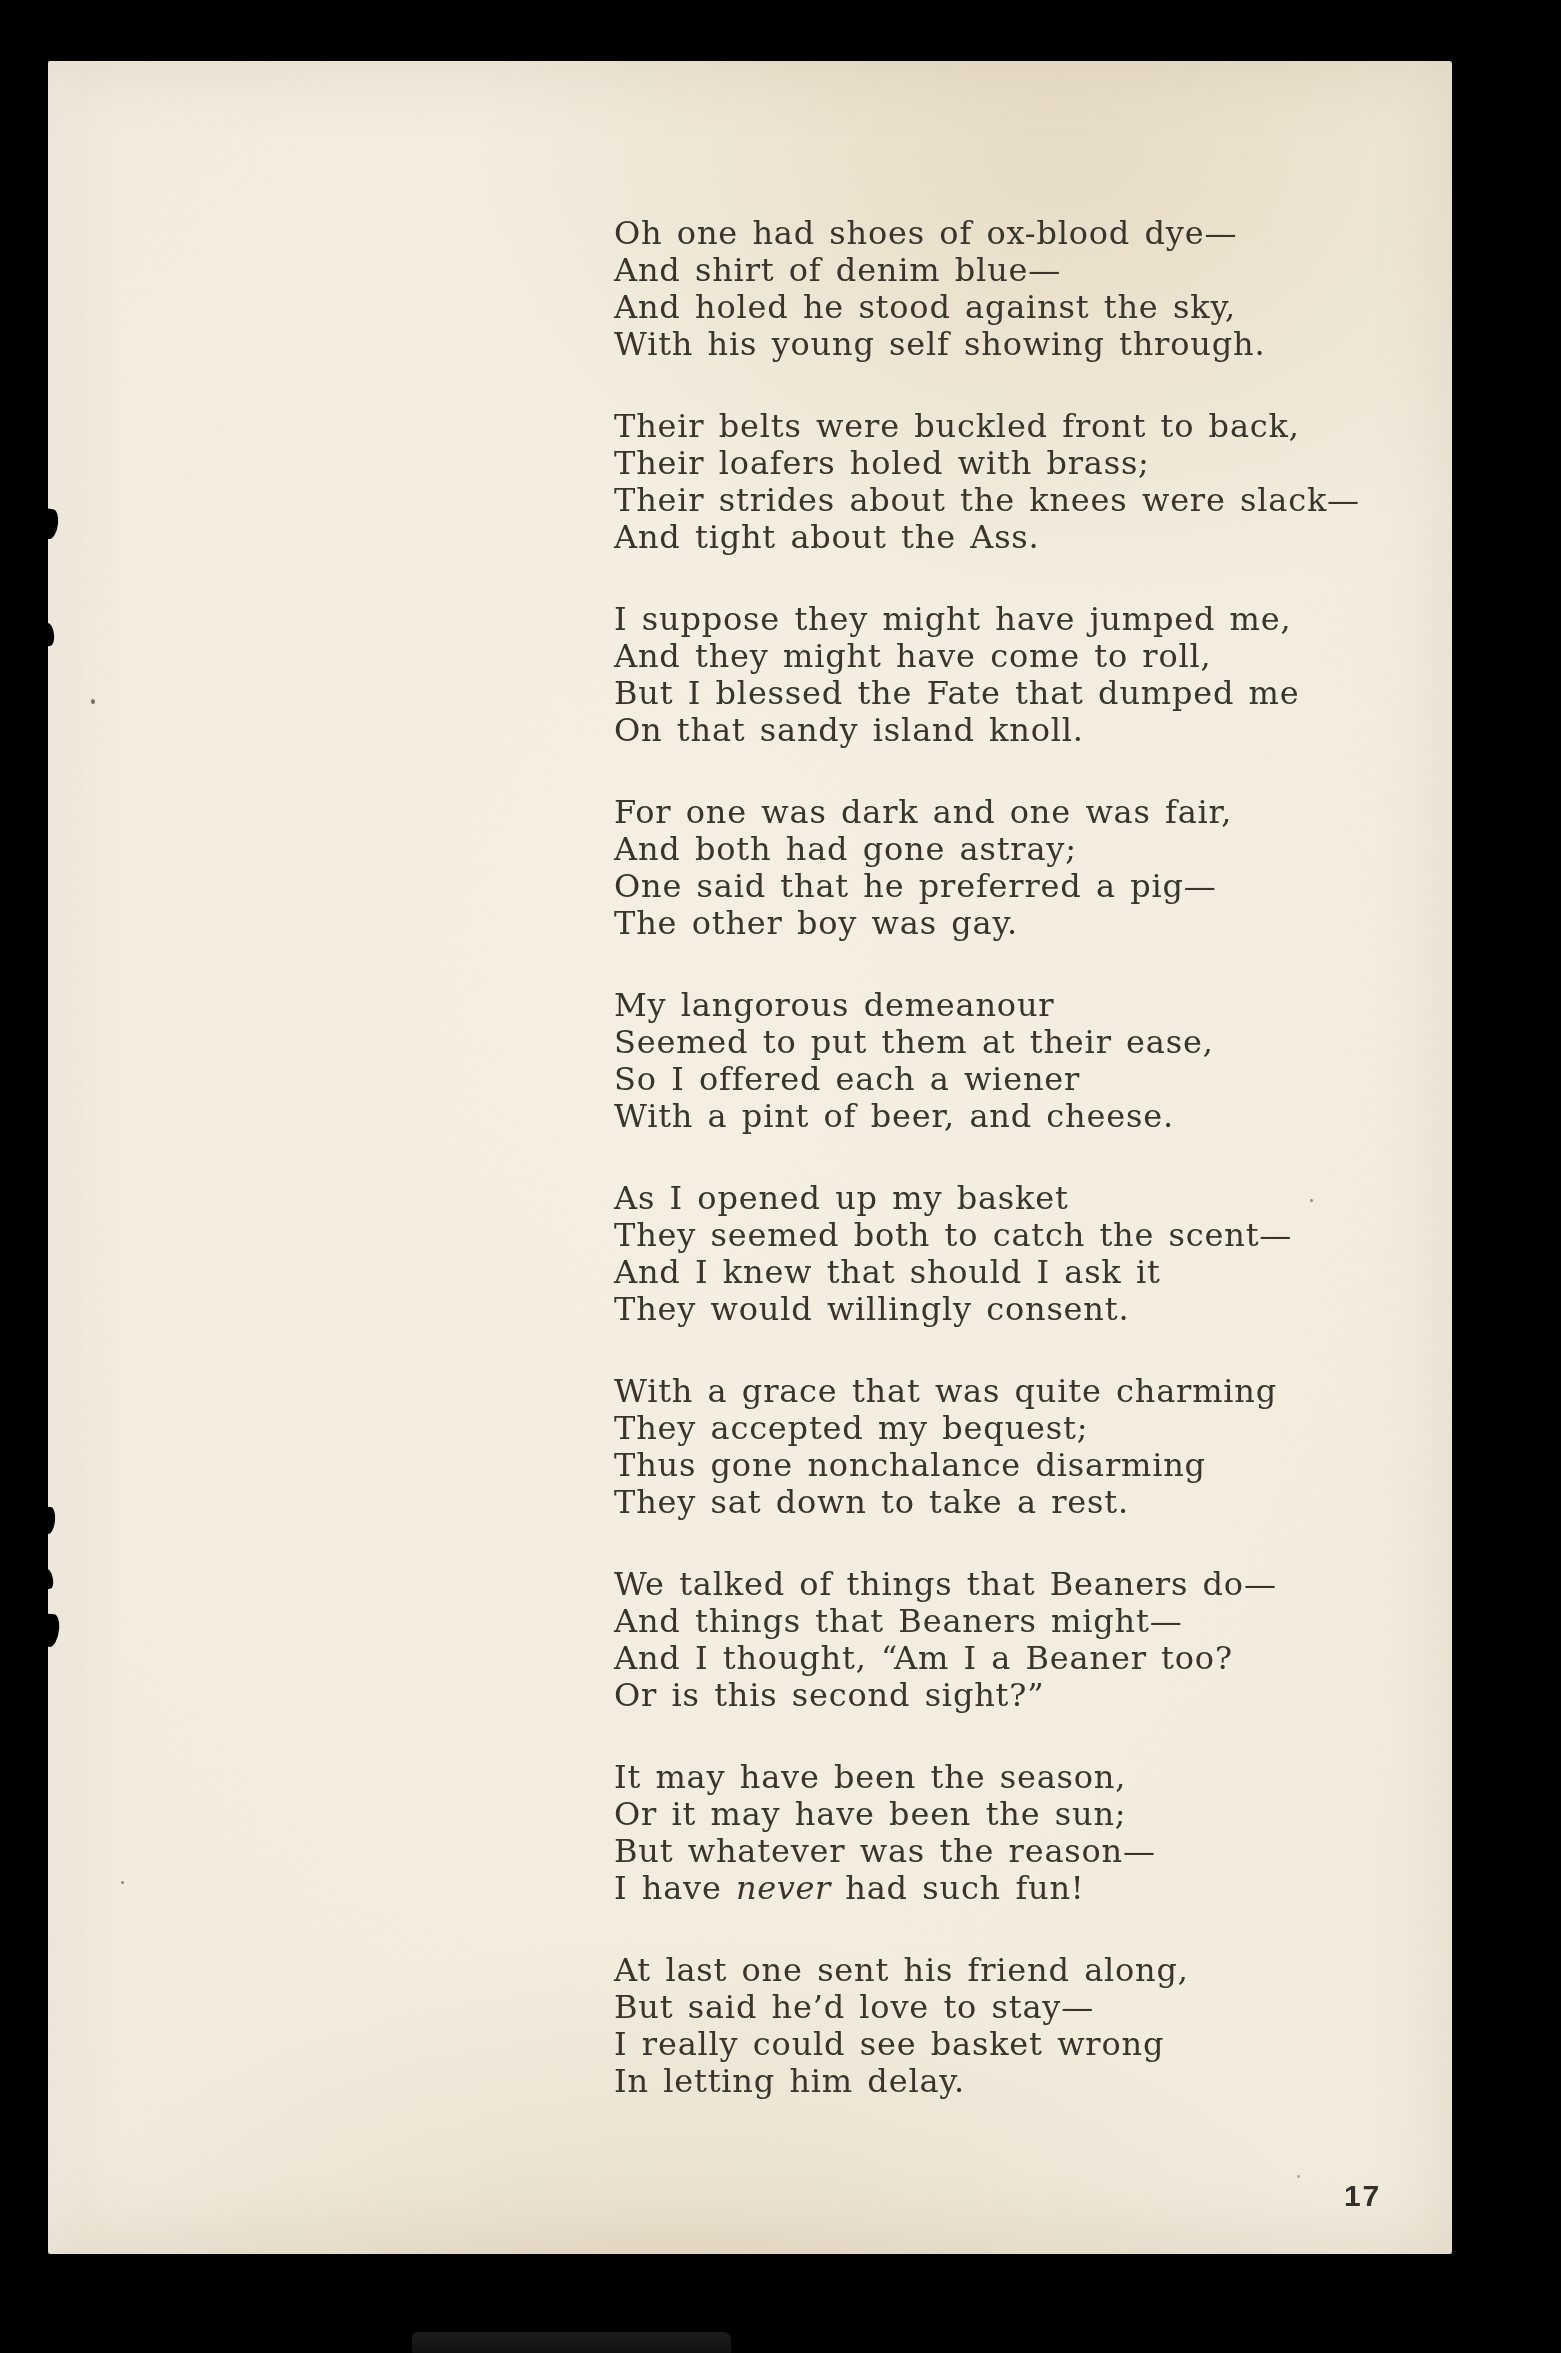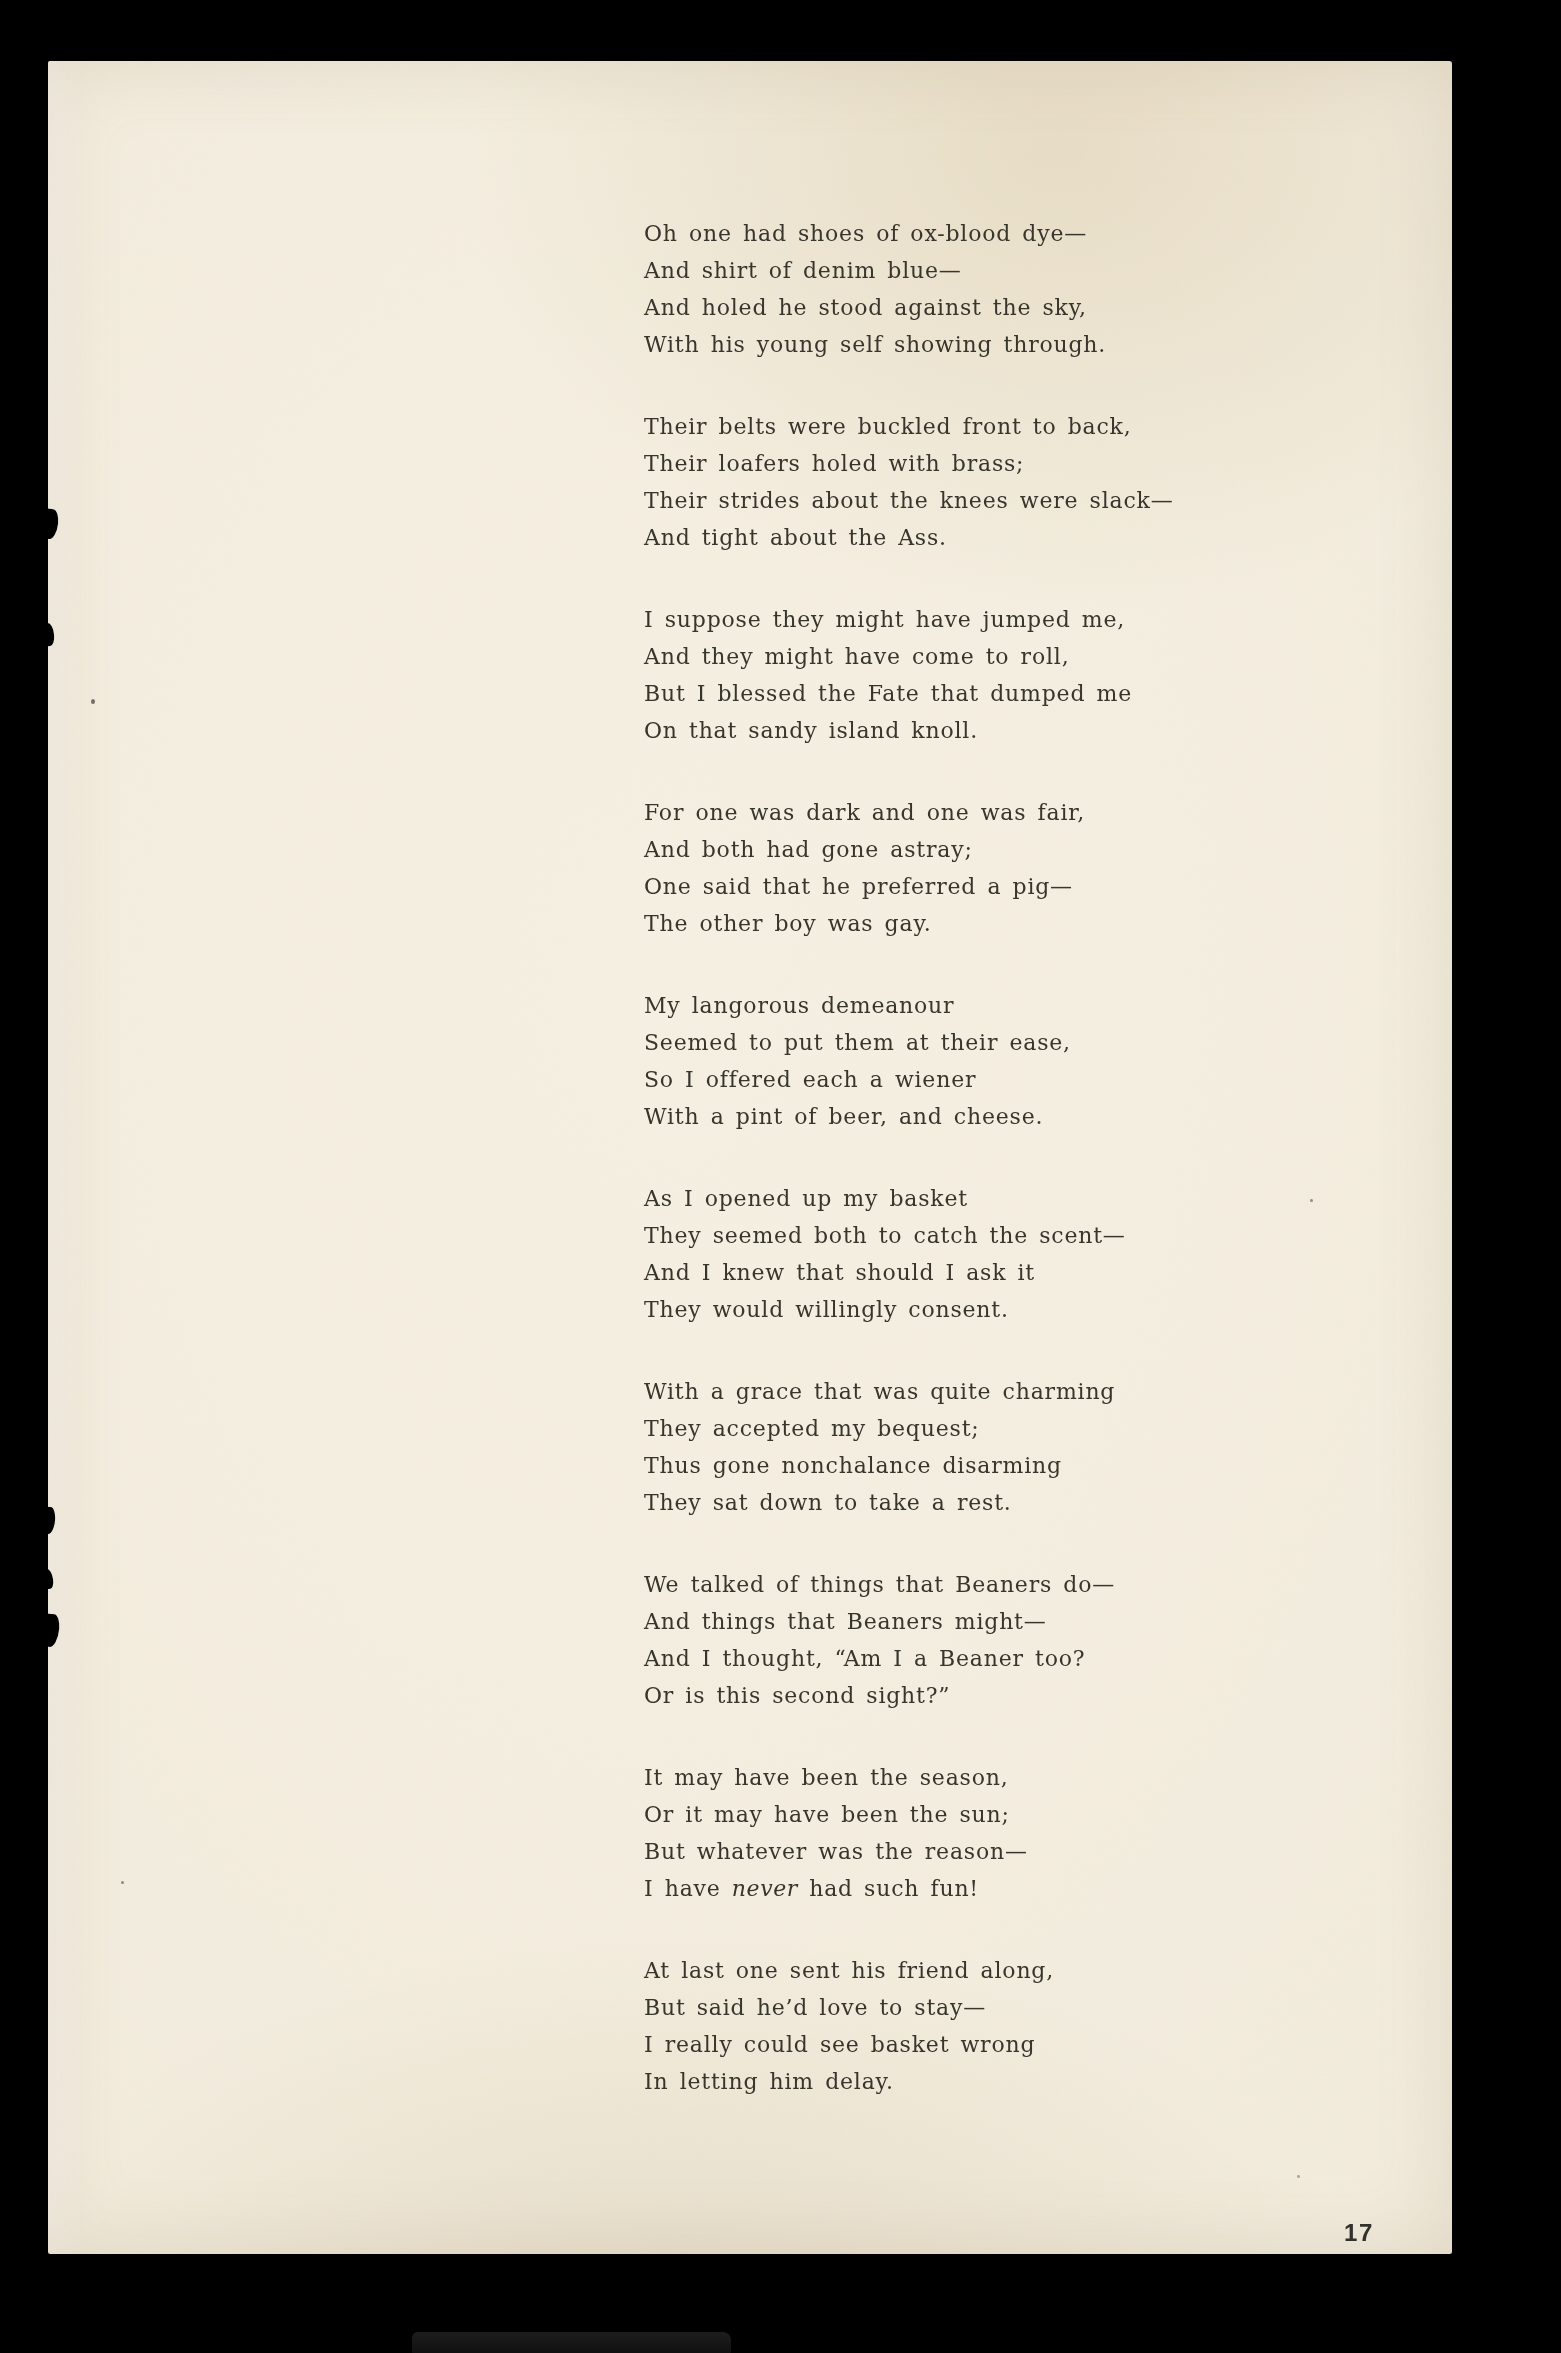--- a/index.html
+++ b/index.html
@@ -38,43 +38,42 @@
     position: absolute;
     inset: 0;
     width: 100%;
     height: 100%;
     opacity: 0.5;
     pointer-events: none;
   }
   
   .poem {
     position: absolute;
-    left: 596px;
+    left: 566px;
     top: 154px;
     color: #38352d;
-    font-size: 22px;
+    font-size: 32px;
     line-height: 37px;
     letter-spacing: 0.8px;
     word-spacing: 3.4px;
   }
   .stanza { margin: 0 0 45px 0; }
   .stanza:last-child { margin-bottom: 12px; }
   .line { white-space: nowrap; }
   .line em { font-style: italic; letter-spacing: 0.6px; }
   
   .folio {
     position: absolute;
     left: 1296px;
     top: 2118px;
     font-family: "Liberation Sans", sans-serif;
     font-weight: bold;
-    font-size: 24px;
+    font-size: 30px;
     letter-spacing: 1.7px;
     color: #33312c;
-    margin-top: 40px;
   }
   
   .notch {
     position: absolute;
     background: #000;
     left: -4.5px;
   }
   .notch.n1 { top: 448px;  width: 13.6px; height: 29.5px; border-radius: 0 60% 70% 0; transform: rotate(6deg); }
   .notch.n2 { top: 562px;  width: 10.2px; height: 22.7px; border-radius: 0 70% 60% 0; transform: rotate(-5deg); }
   .notch.n3 { top: 1446px; width: 11.3px; height: 27px; border-radius: 0 65% 75% 0; transform: rotate(4deg); }

